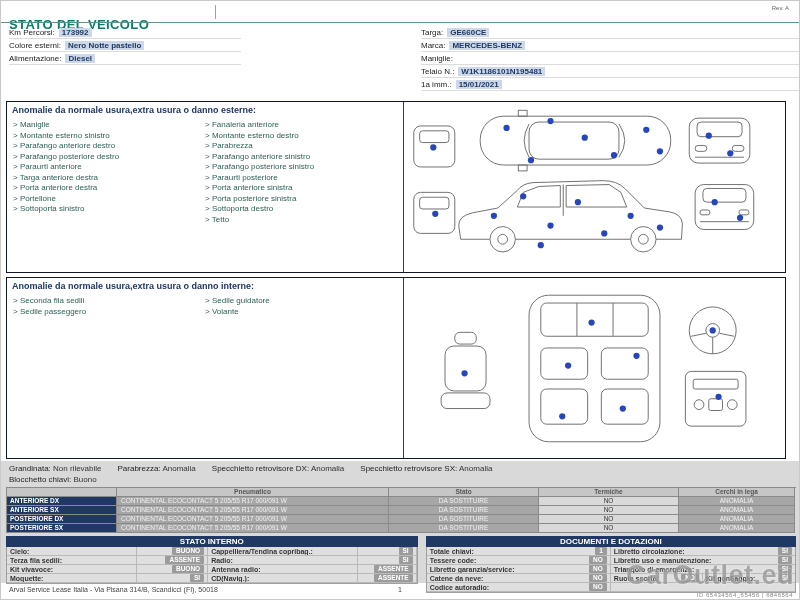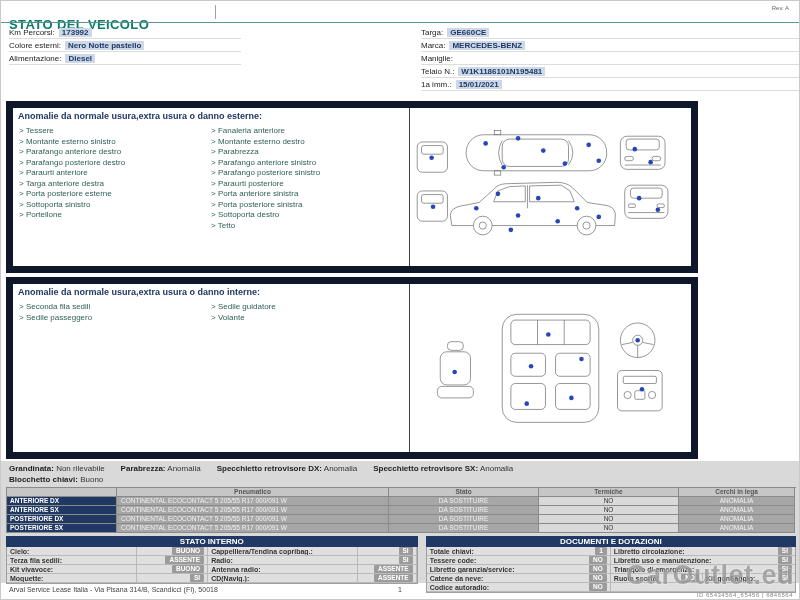--- a/index.html
+++ b/index.html
@@ -11,35 +11,35 @@
   .title-tick { position:absolute; top:4px; left:214px; width:1px; height:14px; background:#9aa5a3; }
   .rev { position:absolute; top:4px; right:10px; font-size:6px; color:#666; }
   .header-rule { position:absolute; top:21px; left:0; width:100%; height:1px; background:#5d958c; }
 
   .info-left  { position:absolute; top:25px; left:8px;  width:232px; }
   .info-right { position:absolute; top:25px; left:420px; width:392px; }
   .info-row { display:flex; align-items:flex-start; gap:4px; border-bottom:1px solid #dcdcdc; padding:2px 0 1px 0; min-height:12px; font-size:8px; line-height:9px; }
   .info-label { font-weight:normal; color:#222; white-space:nowrap;text-align:right; }
   .info-value { font-weight:bold; color:#1f3864; background:#cdd9e8; padding:0 3px; }
 
-  .box { position:absolute; left:5px; width:692px; border:7px solid #0f172a; background:#fff; }
+  .box { position:absolute; left:5px; width:780px; border:1px solid #0f172a; background:#fff; }
   .box-ext { top:100px; height:172px; }
   .box-int { top:276px; height:182px; }
   .anomaly-area { position:absolute; top:0; left:0; width:396px; height:100%; }
   .diagram-area { position:absolute; top:0; left:396px; right:0; height:100%; border-left:1px solid #3f3f3f; }
   .diagram-area svg { width:100%; height:100%; display:block; }
   .box-title { font-size:9px; font-weight:bold; color:#1f3864; padding:3px 5px 2px 5px; }
   .lists { display:flex; padding:3px 6px; }
   .lists ul { list-style:none; width:50%; }
   .lists li { font-size:8px; color:#2f5f57; line-height:10.5px; white-space:nowrap; }
   .lists li::before { content:"> "; }
 
   .bottom { position:absolute; top:460px; left:0; width:800px; height:122px; background:#d9d9d9; padding:2px 5px; }
   .summary { display:flex; gap:16px; font-size:8px; color:#333; padding:1px 3px; height:11px; align-items:center; }
-  .summary .lbl { font-weight:bold; color:#222; }
+  .summary .lbl { font-weight:normal; color:#222; }
 
   .tire-table { display:grid; grid-template-columns:110px 272px 150px 140px 116px; border-top:1px solid #8a8a8a; border-left:1px solid #8a8a8a; margin-top:2px; }
   .tire-table > div { border-right:1px solid #8a8a8a; border-bottom:1px solid #8a8a8a; height:9px; line-height:8px; font-size:6.5px; overflow:hidden; white-space:nowrap; }
   .t-head   { background:#c6c6c6; color:#555; font-weight:bold; text-align:center; font-size:7px; }
   .t-pos    { background:#1f3864; color:#fff; font-weight:bold; padding-left:3px; }
   .t-tire   { background:#a6a6a6; color:#f2f2f2; padding-left:4px; }
   .t-stato  { background:#a6a6a6; color:#f2f2f2; text-align:center; }
   .t-term   { background:#d9d9d9; color:#333; text-align:center; }
   .t-cerchi { background:#a6a6a6; color:#f2f2f2; text-align:center; }
 
@@ -106,29 +106,29 @@
       <span class="info-label">1a imm.:</span>
       <span class="info-value">15/01/2021</span>
     </div>
   </div>
 
   <div class="box box-ext">
     <div class="anomaly-area">
       <div class="box-title">Anomalie da normale usura,extra usura o danno esterne:</div>
       <div class="lists">
         <ul>
-          <li>Tessere</li>
+          <li>Maniglie</li>
           <li>Montante esterno sinistro</li>
           <li>Parafango anteriore destro</li>
           <li>Parafango posteriore destro</li>
           <li>Paraurti anteriore</li>
           <li>Targa anteriore destra</li>
-          <li>Porta posteriore esterne</li>
+          <li>Porta anteriore destra</li>
+          <li>Portellone</li>
           <li>Sottoporta sinistro</li>
-          <li>Portellone</li>
         </ul>
         <ul>
           <li>Fanaleria anteriore</li>
           <li>Montante esterno destro</li>
           <li>Parabrezza</li>
           <li>Parafango anteriore sinistro</li>
           <li>Parafango posteriore sinistro</li>
           <li>Paraurti posteriore</li>
           <li>Porta anteriore sinistra</li>
           <li>Porta posteriore sinistra</li>

